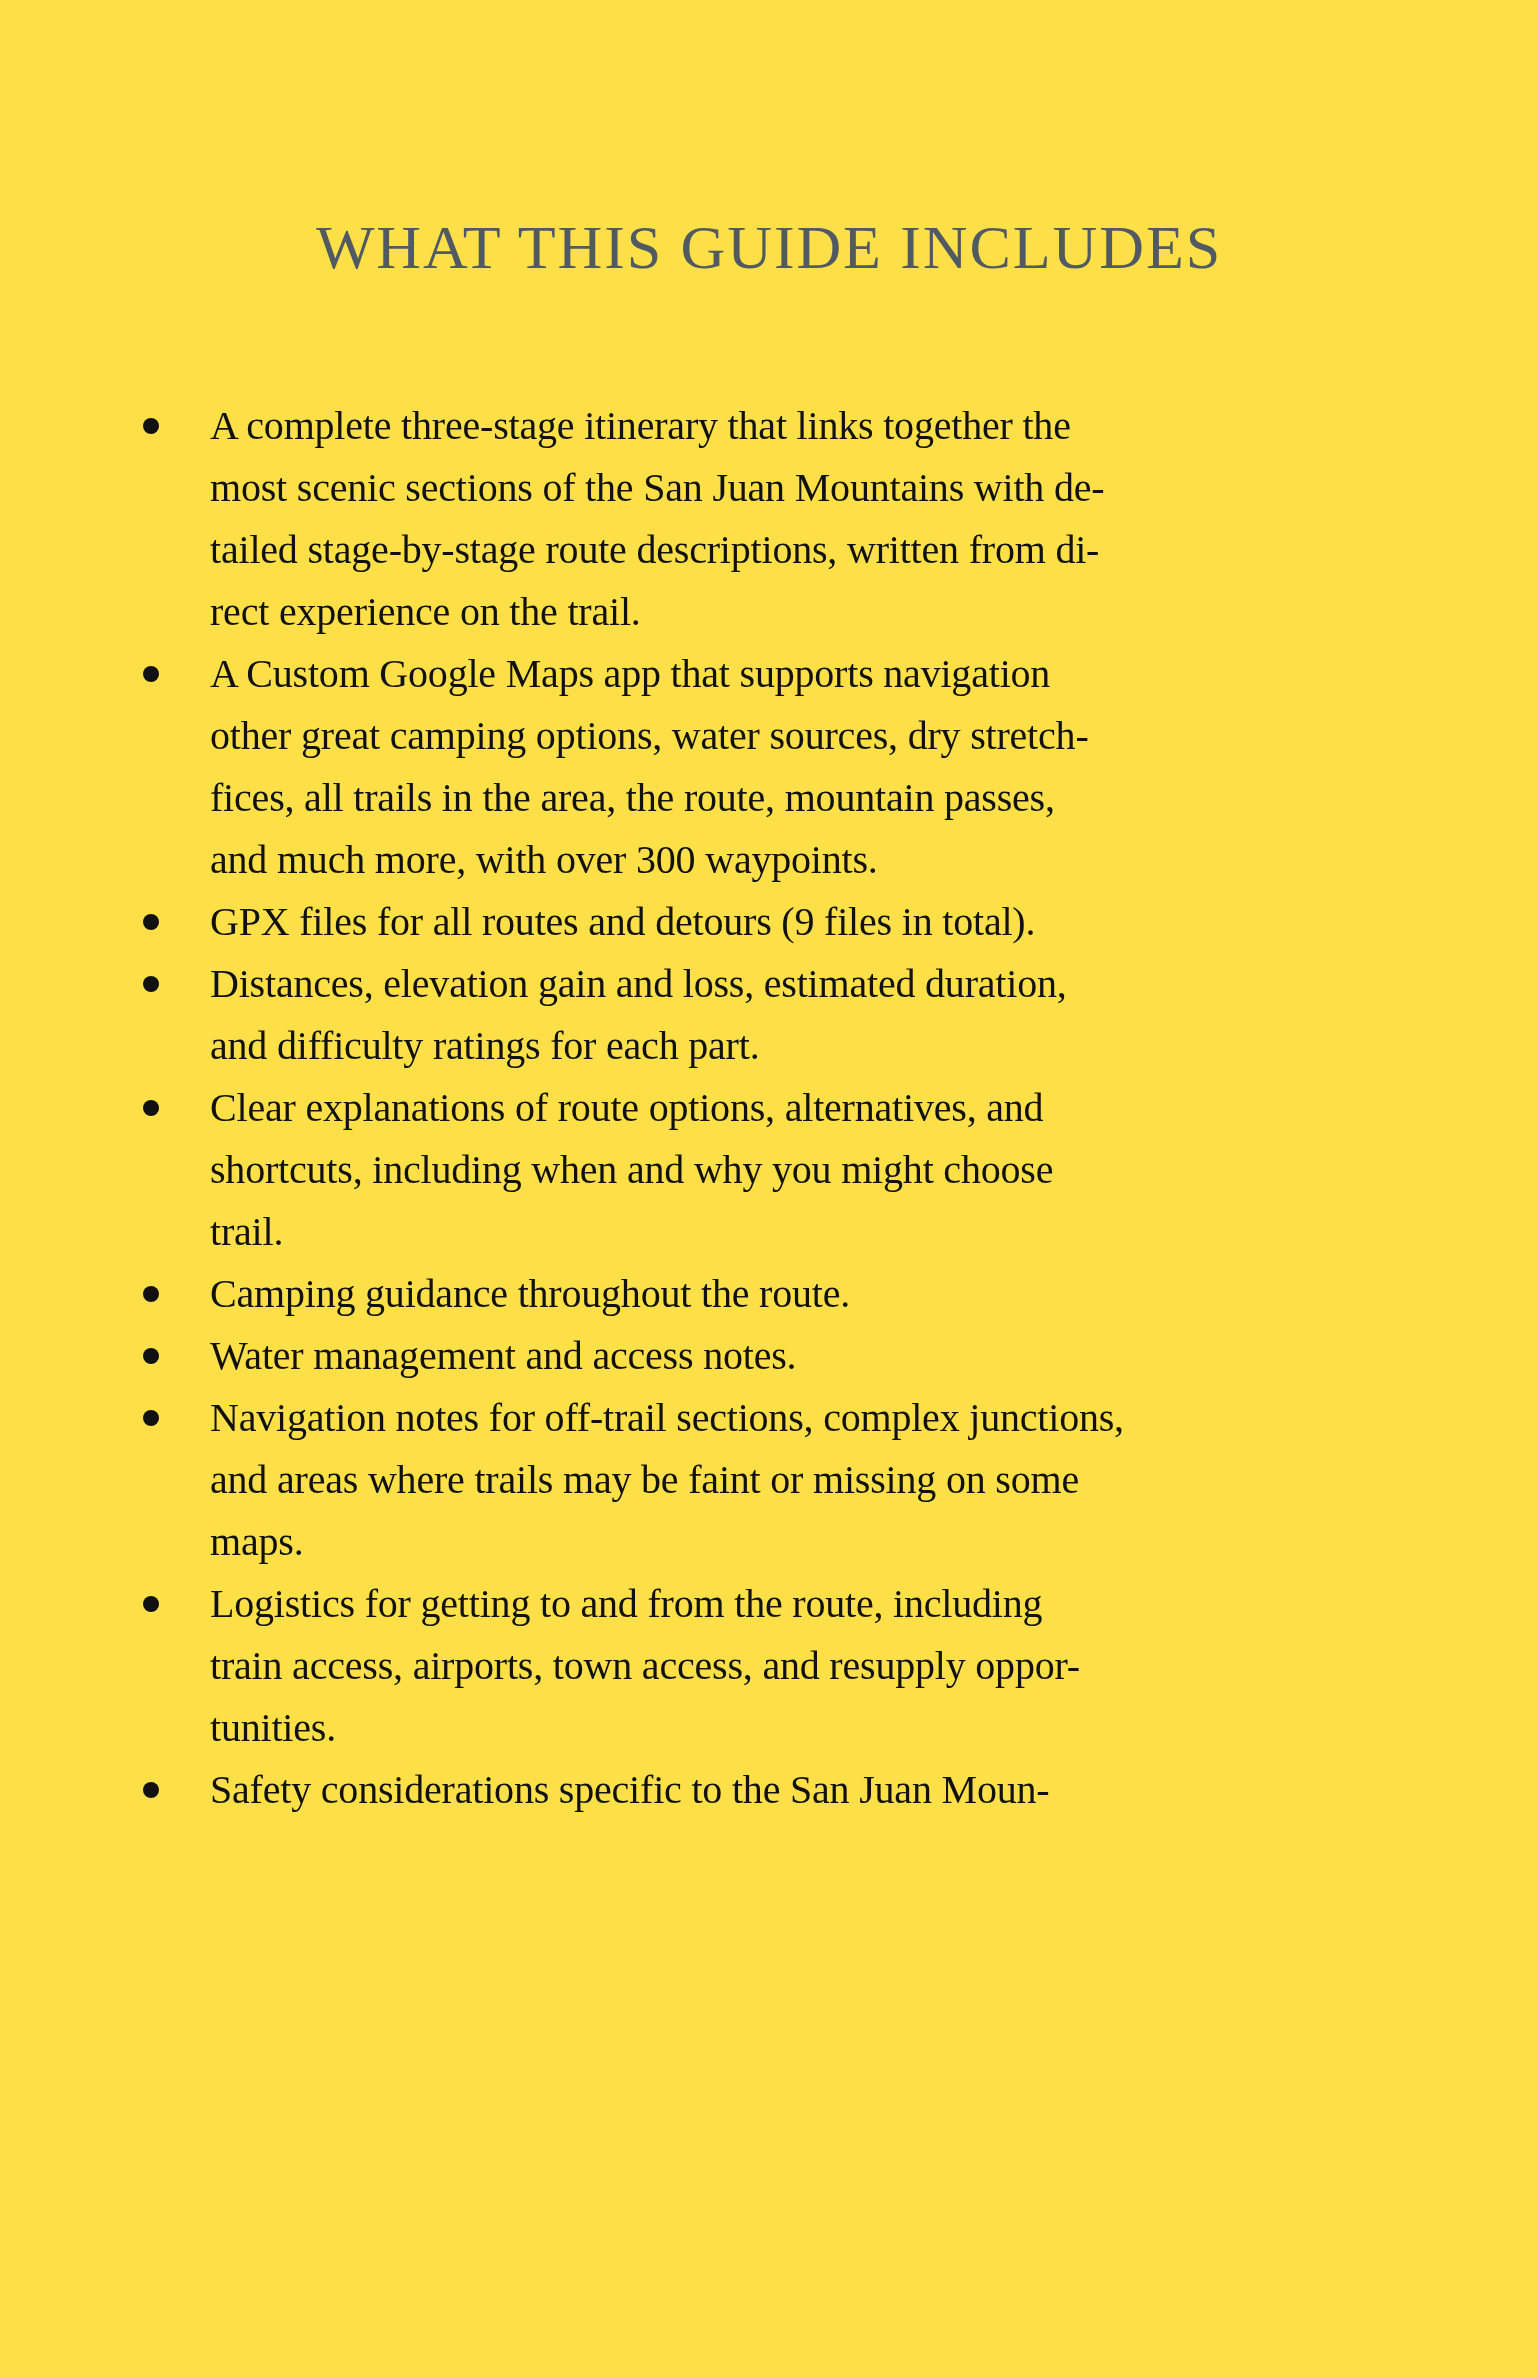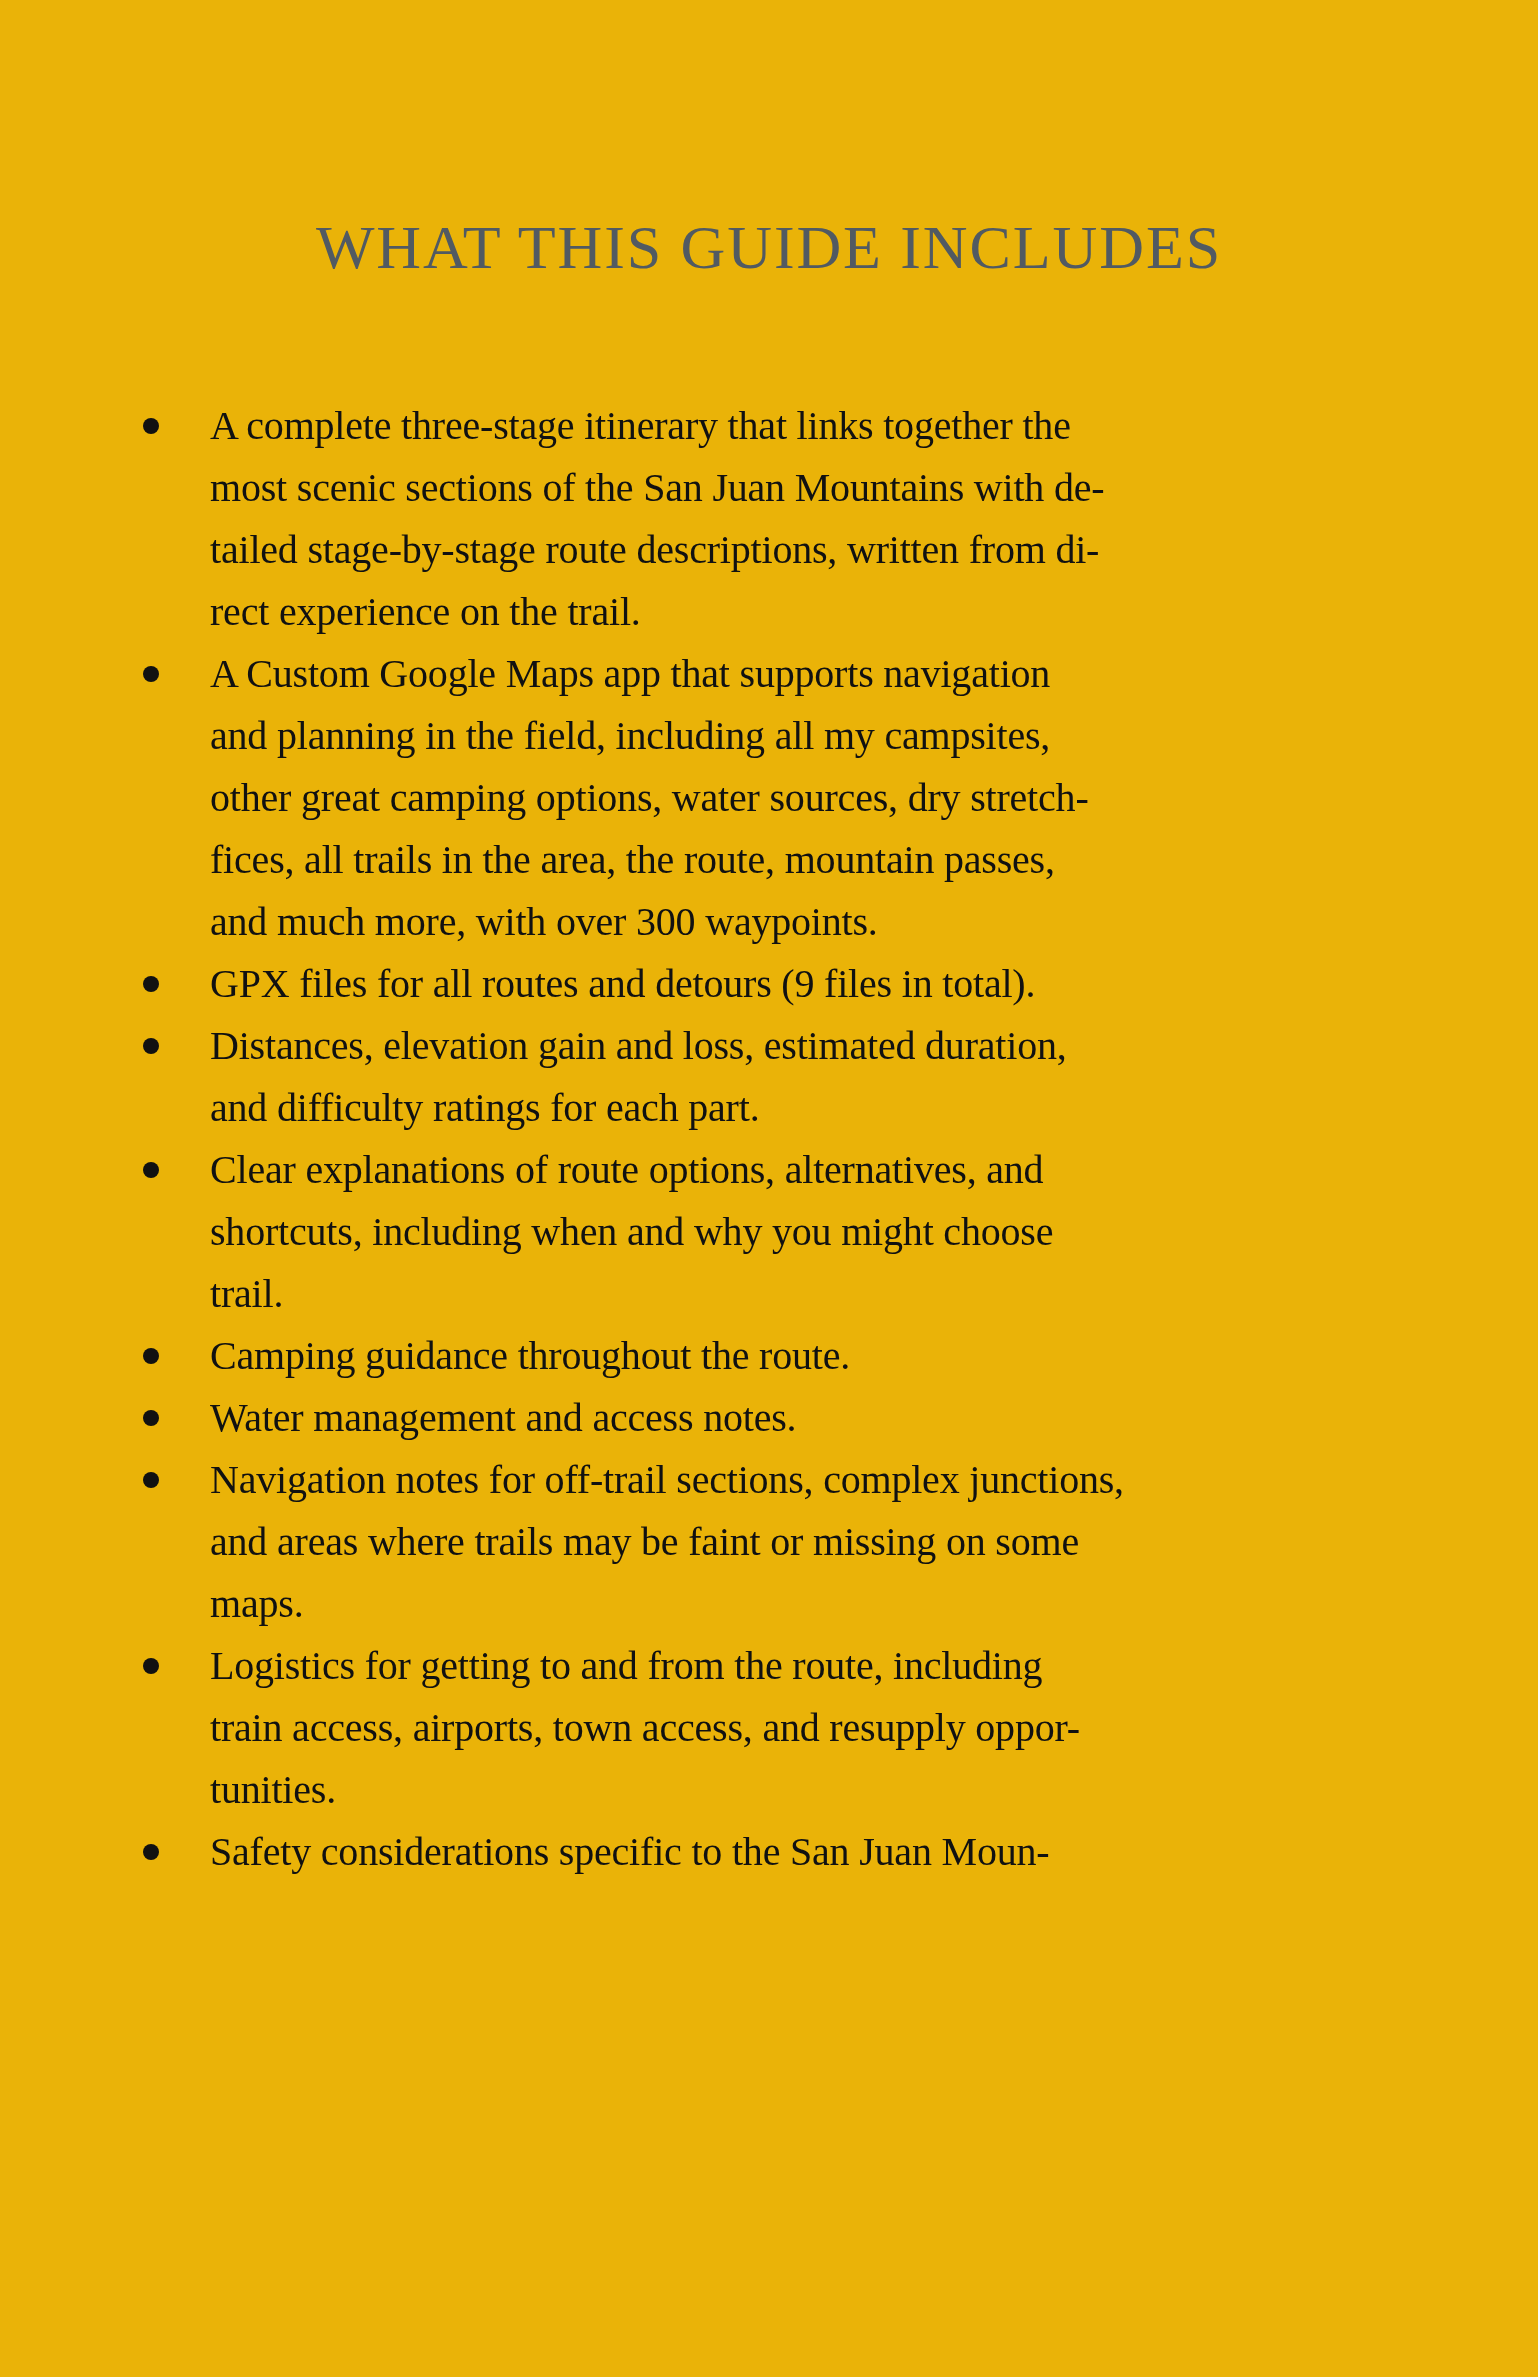--- a/index.html
+++ b/index.html
@@ -4,21 +4,21 @@
 <style>
   html, body {
     margin: 0;
     padding: 0;
     background: #ffffff;
   }
   #page {
     position: relative;
     width: 1538px;
     height: 2377px;
-    background: #eab308;
+    background: #fde047;
     overflow: hidden;
     font-family: "Liberation Sans", sans-serif;
   }
   .page-title {
     position: absolute;
     top: 216px;
     left: 0;
     width: 1538px;
     text-align: center;
     font-family: "Liberation Serif", serif;
@@ -89,21 +89,20 @@
           <div class="bullet-line">A complete three-stage itinerary that links together the</div>
           <div class="bullet-line">most scenic sections of the San Juan Mountains with de-</div>
           <div class="bullet-line">tailed stage-by-stage route descriptions, written from di-</div>
           <div class="bullet-line">rect experience on the trail.</div>
         </div>
       </li>
       <li class="bullet-item">
         <span class="dot"></span>
         <div class="bullet-text">
           <div class="bullet-line">A Custom Google Maps app that supports navigation</div>
-          <div class="bullet-line">and planning in the field, including all my campsites,</div>
           <div class="bullet-line">other great camping options, water sources, dry stretch-</div>
           <div class="bullet-line">fices, all trails in the area, the route, mountain passes,</div>
           <div class="bullet-line">and much more, with over 300 waypoints.</div>
         </div>
       </li>
       <li class="bullet-item">
         <span class="dot"></span>
         <div class="bullet-text">
           <div class="bullet-line">GPX files for all routes and detours (9 files in total).</div>
         </div>

